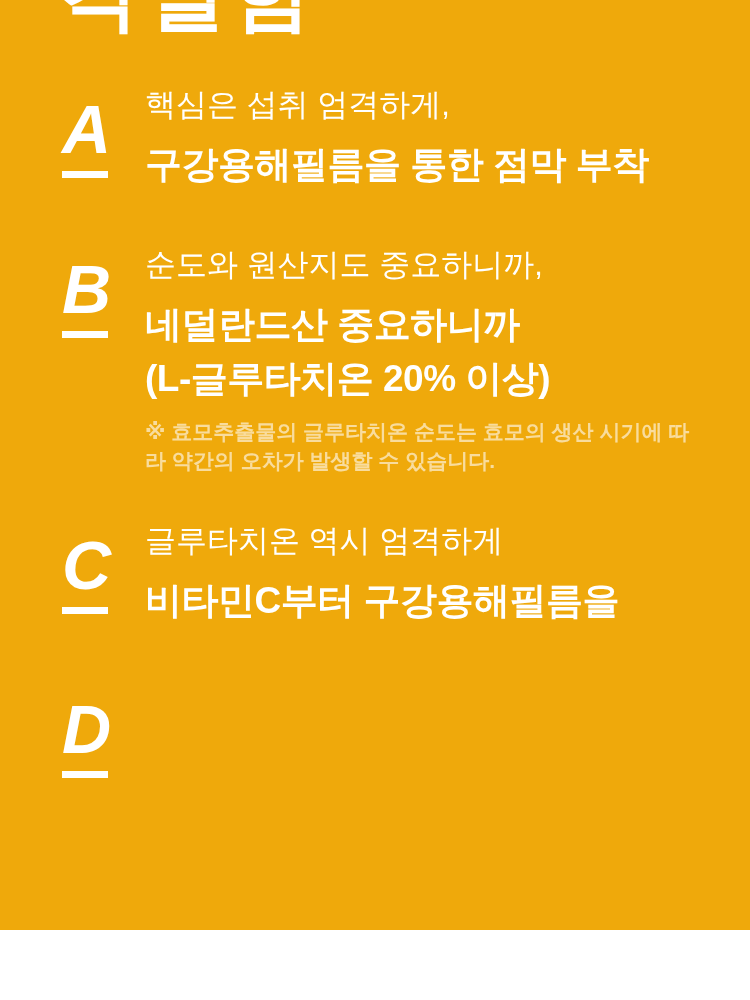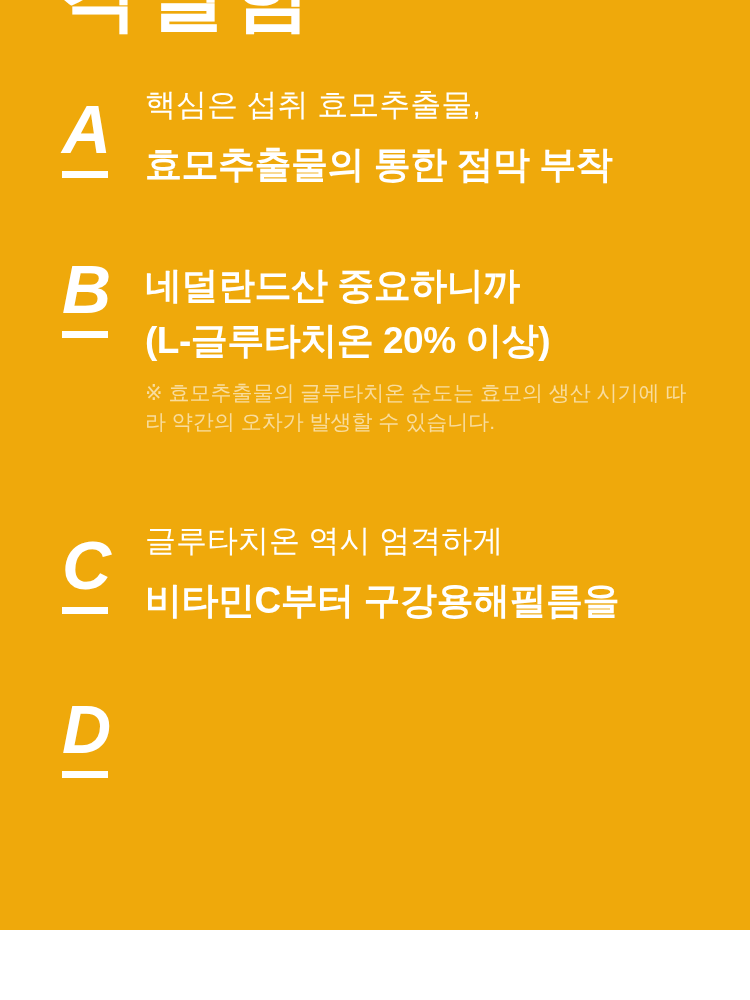--- a/index.html
+++ b/index.html
@@ -92,50 +92,51 @@
     margin-top: 14px;
     letter-spacing: -0.5px;
   }
   .line.bold + .line.bold {
     margin-top: 2px;
   }
   .footnote {
     margin: 12px 0 4px 0;
     max-width: 545px;
     font-size: 21px;
-    font-weight: 400;
+    font-weight: 700;
     line-height: 1.38;
     color: var(--footnote-color, rgba(255,255,255,0.6));
   }
 </style>
 </head>
 <body>
 
 <div class="canvas">
   <div class="panel">
 
     <h1 class="clipped-heading">각별함</h1>
 
     <section class="row row-a">
       <div class="letter-col">
         <div class="letter">A</div>
         <div class="letter-underline"></div>
       </div>
       <div class="text-col">
-        <p class="line regular">핵심은 섭취 효모추출물,</p>
-        <p class="line bold">효모추출물의 통한 점막 부착</p>
+        <p class="line regular">핵심은 섭취 엄격하게,</p>
+        <p class="line bold">구강용해필름을 통한 점막 부착</p>
       </div>
     </section>
 
     <section class="row row-b">
       <div class="letter-col">
         <div class="letter">B</div>
         <div class="letter-underline"></div>
       </div>
       <div class="text-col">
+        <p class="line regular">순도와 원산지도 중요하니까,</p>
         <p class="line bold">네덜란드산 중요하니까</p>
         <p class="line bold">(L-글루타치온 20% 이상)</p>
         <p class="footnote">※ 효모추출물의 글루타치온 순도는 효모의 생산 시기에 따라 약간의 오차가 발생할 수 있습니다.</p>
       </div>
     </section>
 
     <section class="row row-c">
       <div class="letter-col">
         <div class="letter">C</div>
         <div class="letter-underline"></div>

